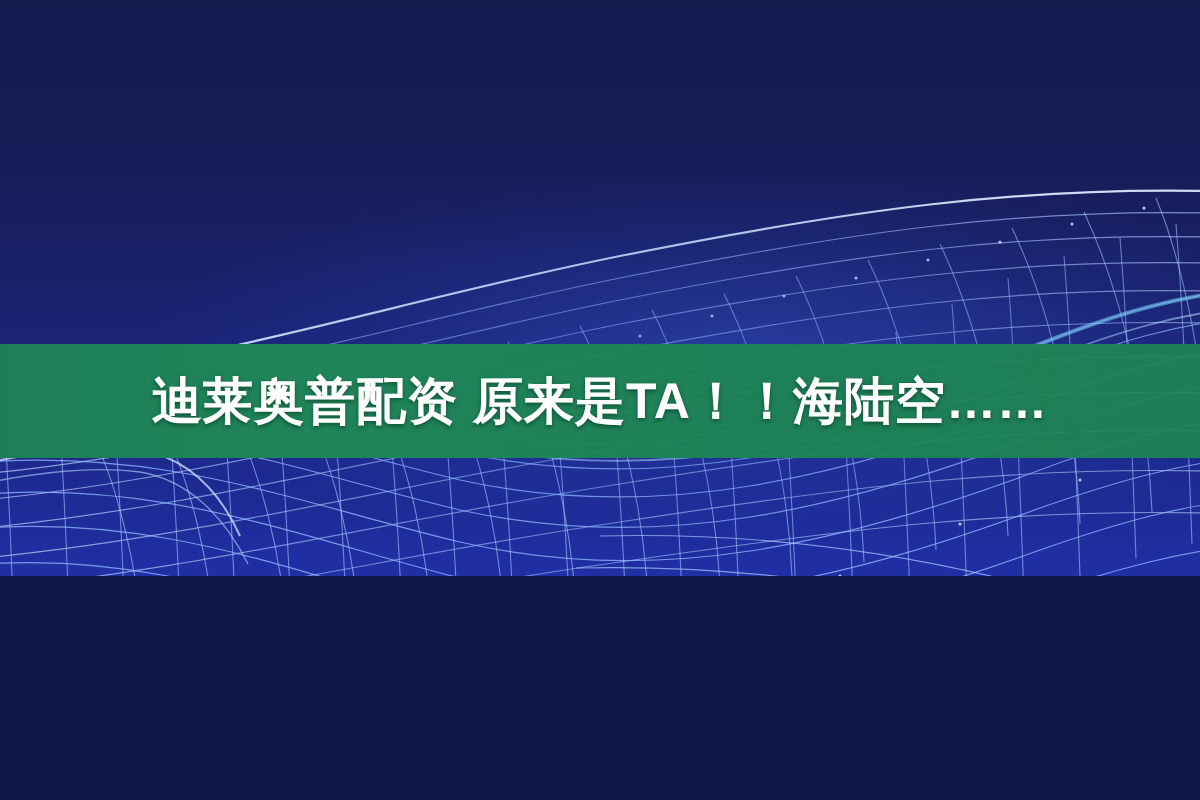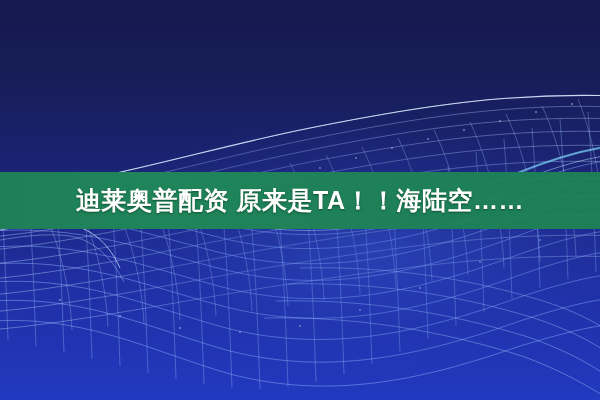--- a/index.html
+++ b/index.html
@@ -2,21 +2,21 @@
 <html><head>
 <meta charset="utf-8">
 <style>
   html,body{margin:0;padding:0;}
   body{
     width:600px;height:400px;overflow:hidden;
     font-family:"Liberation Sans","DejaVu Sans",sans-serif;
     background:#11164a;
   }
   #banner{
-    position:relative;width:600px;height:400px;overflow:hidden;
+    position:relative;width:600px;height:288px;overflow:hidden;
     background:linear-gradient(to bottom,
       #141a4e 0%,
       #161c55 18%,
       #1a2170 38%,
       #1d2a95 58%,
       #2133ae 78%,
       #2239c0 100%);
   }
   
   .glow{

